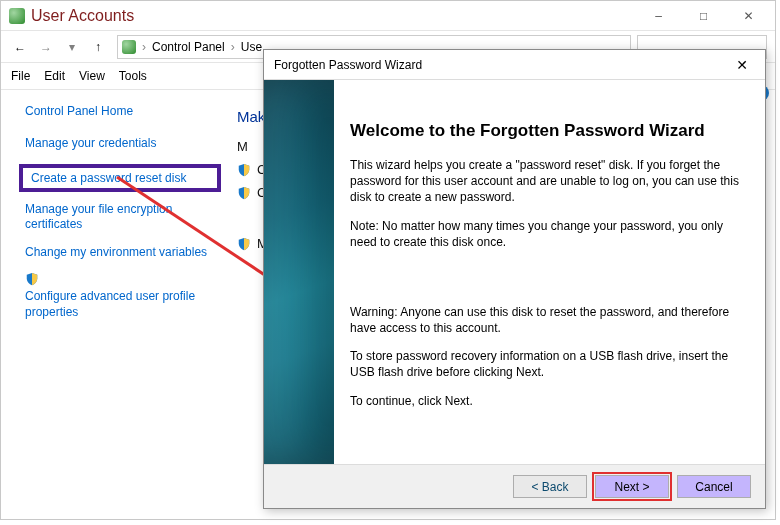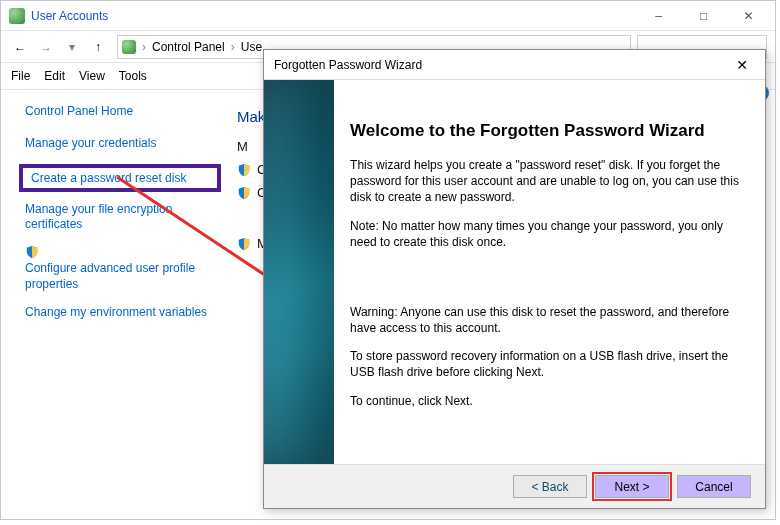--- a/index.html
+++ b/index.html
@@ -20,21 +20,21 @@
     background: #fff;
     position: relative;
   }
   .titlebar {
     display: flex;
     align-items: center;
     height: 30px;
     padding: 0 4px 0 8px;
     border-bottom: 1px solid #e5e5e5;
   }
-  .titlebar .title { flex: 0 0 auto; font-size: 12px; color:#1d4ed8; }
+  .titlebar .title { flex: 0 0 auto; font-size: 16px; color:#7f1d1d; }
   .titlebar .spacer { flex: 1 1 auto; }
   .winbtn {
     width: 45px; height: 28px;
     display: flex; align-items: center; justify-content: center;
     color: #555;
   }
   .icon-user {
     width: 16px; height: 16px; margin-right: 6px;
     background: radial-gradient(circle at 30% 30%, #a1d6a1, #2e8b2e);
     border-radius: 3px;
@@ -232,31 +232,31 @@
         </div>
 
       <div class="highlight-box">
         <a>Create a password reset disk</a>
       </div>
 
       <div class="item">
           <a>Manage your file encryption certificates</a>
         </div>
 
+      <div class="item">
+          <a>Change my environment variables</a>
+        </div>
+
       <div class="item shielded">
         <svg class="shield" viewBox="0 0 16 16">
             <path fill="#1979ca" d="M8 1l6 2v4c0 4-3 7-6 8-3-1-6-4-6-8V3z"></path>
             <path fill="#f7c948" d="M8 1v14c3-1 6-4 6-8V3z"></path>
           </svg>
         <a>Configure advanced user profile properties</a>
       </div>
-
-      <div class="item">
-          <a>Change my environment variables</a>
-        </div>
     </div>
 
     <div class="mainpanel">
       <div class="heading">Make</div>
       <div class="option-row">
           <span>M</span>
         </div>
       <div class="option-row">
         <svg class="shield-sm" viewBox="0 0 16 16">
             <path fill="#1979ca" d="M8 1l6 2v4c0 4-3 7-6 8-3-1-6-4-6-8V3z"></path>

